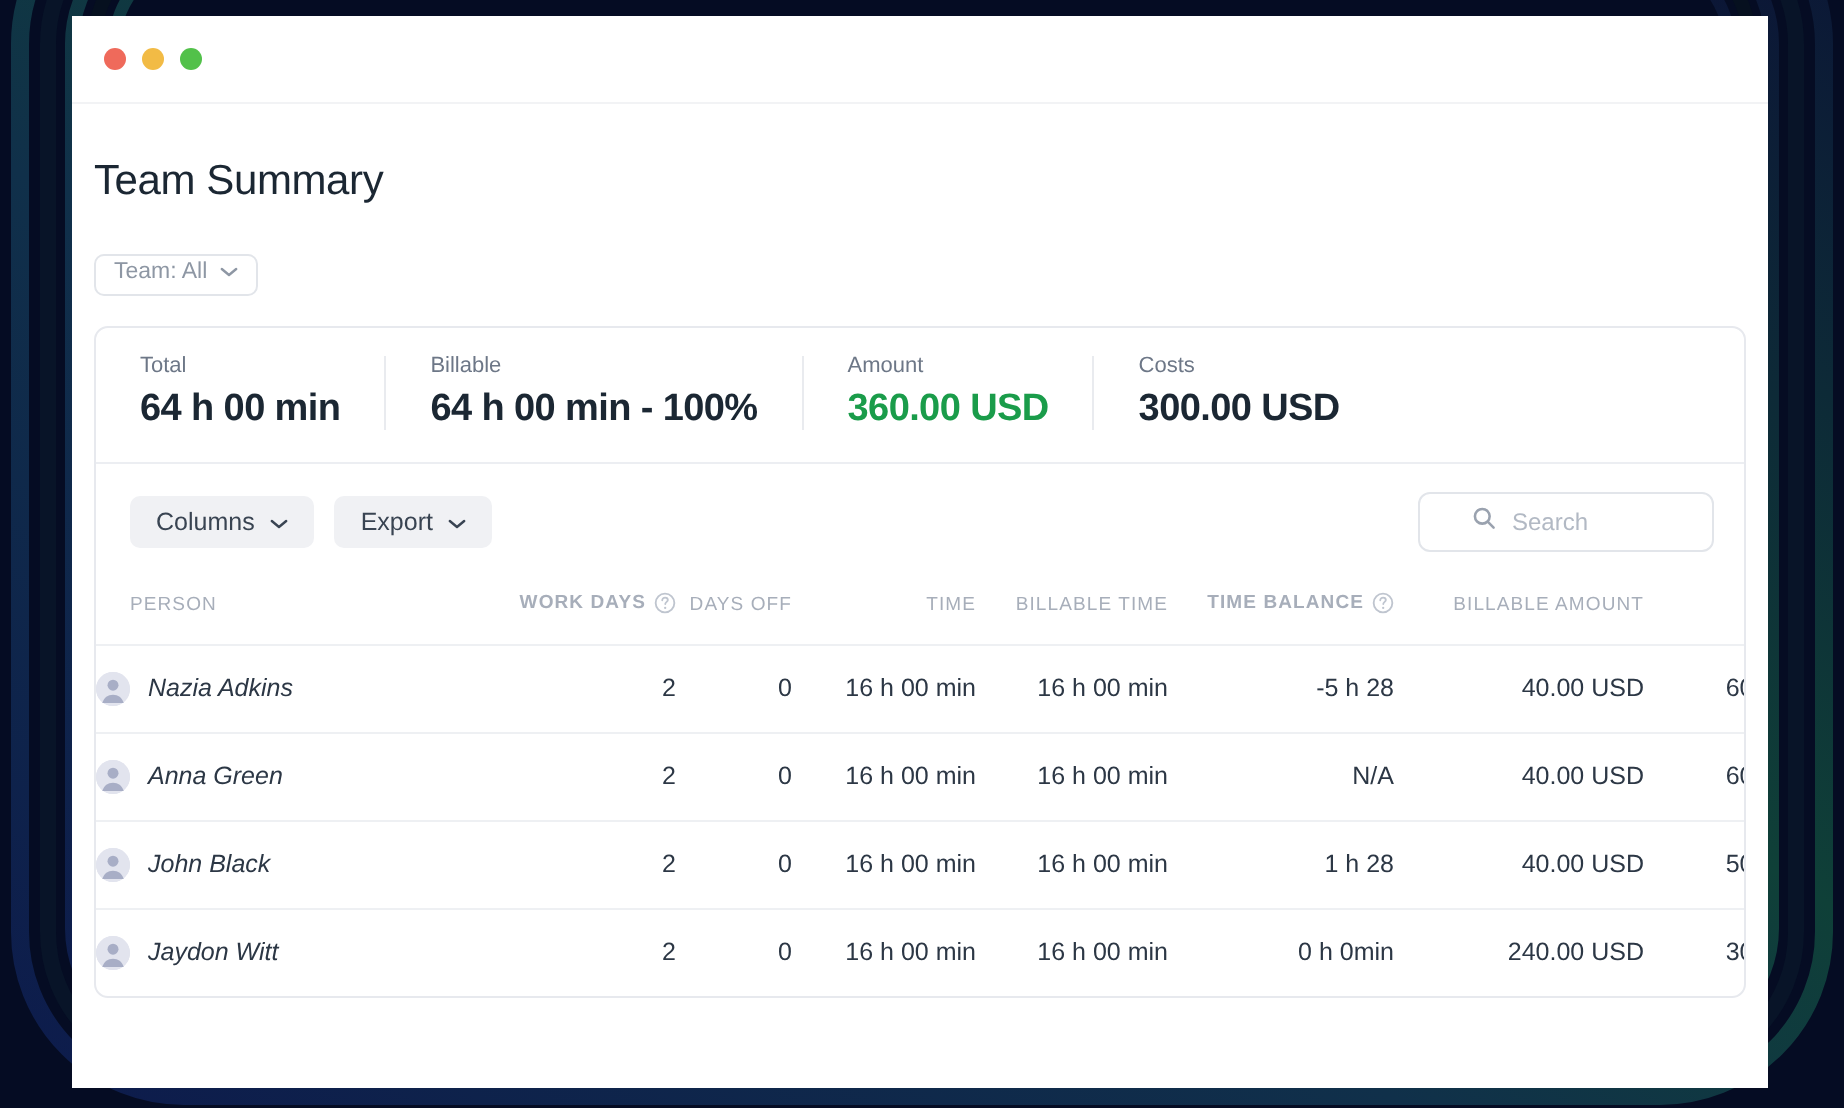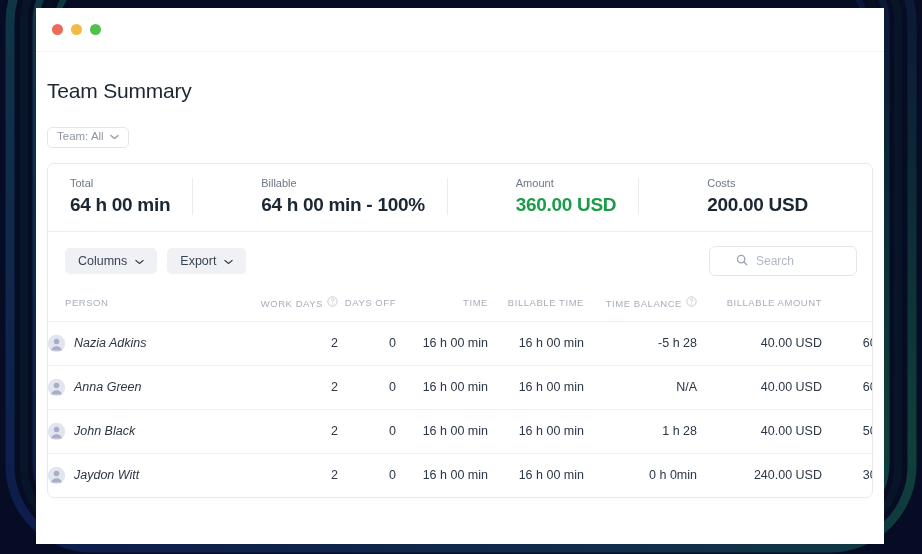--- a/index.html
+++ b/index.html
@@ -118,21 +118,20 @@
     background: #fff;
     overflow: hidden;
   }
 
   
   .summary {
     display: flex;
     align-items: stretch;
     padding: 14px 0 16px 0;
     border-bottom: 1px solid #eceef2;
-    gap: 46px;
   }
   .stat {
     padding: 0 22px;
     border-right: 1px solid #e9ebef;
     display: flex;
     flex-direction: column;
     justify-content: center;
   }
   .stat:last-child { border-right: none; }
   .stat-label {
@@ -212,22 +211,23 @@
     white-space: nowrap;
     vertical-align: middle;
   }
   table.data thead th.col-person {
     text-align: left;
     padding-left: 17px;
   }
   table.data thead th.pad-right { padding-right: 16px; }
   .th-inner {
     display: inline-flex;
-    align-items: flex-end;
+    align-items: flex-start;
     gap: 4px;
+    font-weight: bold;
   }
   .q-icon { display: inline-block; vertical-align: middle; }
 
   table.data tbody tr { border-top: 1px solid #eef0f3; }
   table.data tbody td {
     font-size: 12.5px;
     color: #2c3745;
     padding: 13px 0;
     text-align: right;
     white-space: nowrap;
@@ -326,21 +326,21 @@
         <div class="stat">
           <div class="stat-label">Billable</div>
           <div class="stat-value">64 h 00 min - 100%</div>
         </div>
         <div class="stat">
           <div class="stat-label">Amount</div>
           <div class="stat-value green">360.00 USD</div>
         </div>
         <div class="stat">
           <div class="stat-label">Costs</div>
-          <div class="stat-value">200.00 USD</div>
+          <div class="stat-value">300.00 USD</div>
         </div>
       </div>
 
       <div class="toolbar">
         <div class="toolbar-left">
           <button class="btn">
             <span>Columns</span>
             <span>
               <svg width="9" height="6" viewBox="0 0 12 8" fill="none" xmlns="http://www.w3.org/2000/svg">
                 <path d="M1.2 2l4.8 4 4.8-4" stroke="#394452" stroke-width="1.6" stroke-linecap="round" stroke-linejoin="round"></path>

